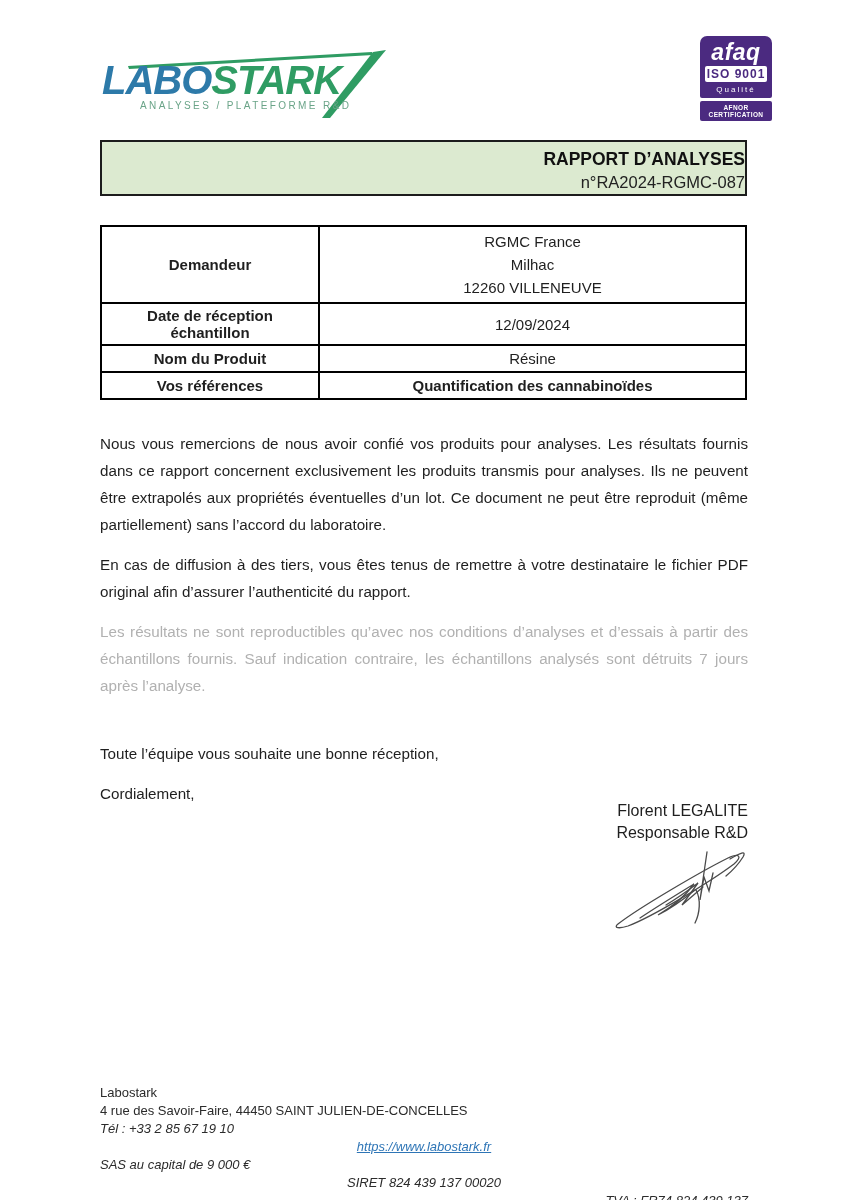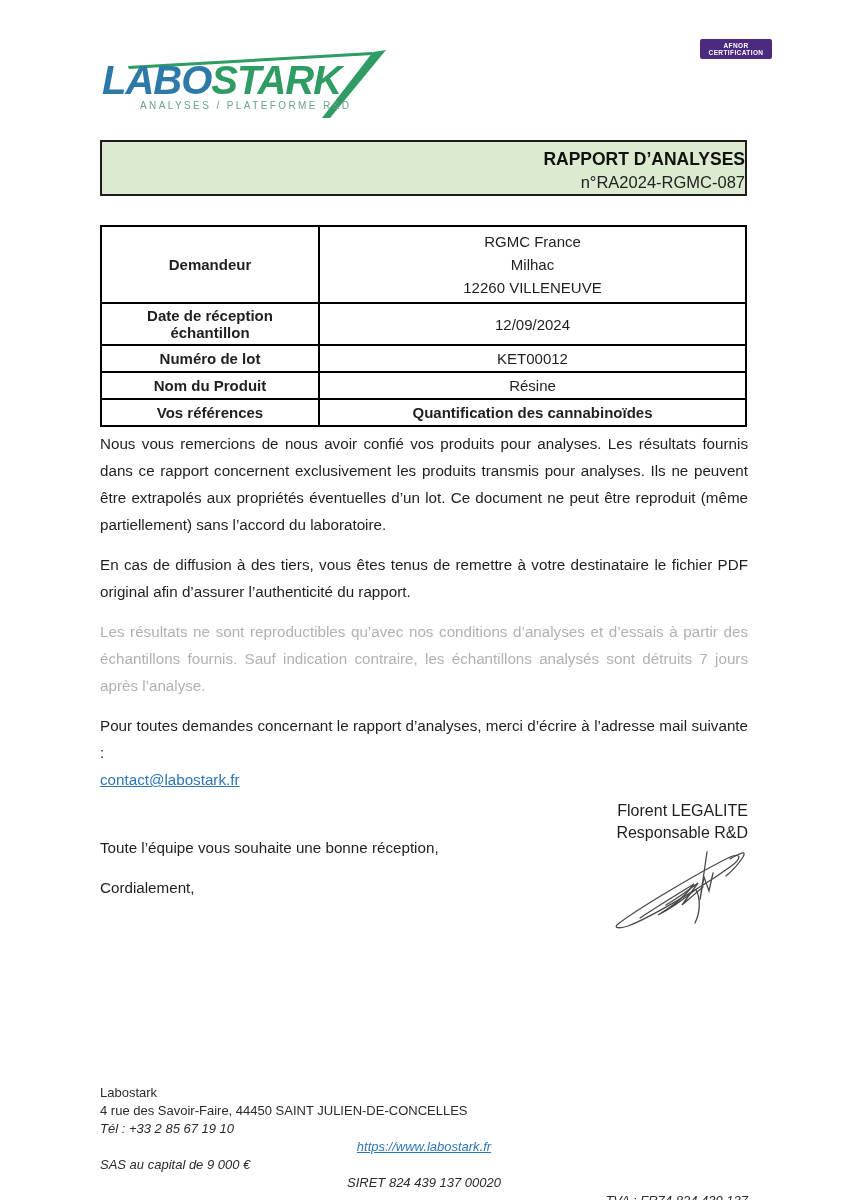--- a/index.html
+++ b/index.html
@@ -118,20 +118,25 @@
   <div class="logo">
     <svg class="logo-swoosh" viewBox="0 0 280 78">
       <polygon points="18,24 262,10 263,13 19,27" fill="#2f9c63"></polygon>
       <polygon points="263,10 276,8 220,76 212,76" fill="#2f9c63"></polygon>
     </svg>
     <div class="logo-text"><span class="logo-labo">LABO</span><span class="logo-stark">STARK</span></div>
     <div class="logo-tagline">ANALYSES / PLATEFORME R&amp;D</div>
   </div>
 
   <div class="afaq">
+    <div class="afaq-main">
+      <div class="afaq-name">afaq</div>
+      <div class="afaq-iso">ISO 9001</div>
+      <div class="afaq-quality">Qualité</div>
+    </div>
     <div class="afaq-band">AFNOR CERTIFICATION</div>
   </div>
 
   <div class="title-box">
     <div class="title-line1">RAPPORT D’ANALYSES</div>
     <div class="title-line2">n°RA2024-RGMC-087</div>
   </div>
 
   <table class="info-table">
     <tbody>
@@ -141,41 +146,34 @@
         <div class="val-line">RGMC France</div>
         <div class="val-line">Milhac</div>
         <div class="val-line">12260 VILLENEUVE</div>
       </td>
     </tr>
     <tr class="short">
       <td class="lbl">Date de réception échantillon</td>
       <td>12/09/2024</td>
     </tr>
     <tr class="short">
-      <td class="lbl">Numéro de lot</td>
-      <td>KET00012</td>
-    </tr>
-    <tr class="short">
       <td class="lbl">Nom du Produit</td>
       <td>Résine</td>
     </tr>
     <tr class="short">
       <td class="lbl">Vos références</td>
       <td class="val-bold">Quantification des cannabinoïdes</td>
     </tr>
   </tbody>
     </table>
 
   <div class="body-text">
     <p>Nous vous remercions de nous avoir confié vos produits pour analyses. Les résultats fournis dans ce rapport concernent exclusivement les produits transmis pour analyses. Ils ne peuvent être extrapolés aux propriétés éventuelles d’un lot. Ce document ne peut être reproduit (même partiellement) sans l’accord du laboratoire.</p>
     <p>En cas de diffusion à des tiers, vous êtes tenus de remettre à votre destinataire le fichier PDF original afin d’assurer l’authenticité du rapport.</p>
     <p class="p-gray">Les résultats ne sont reproductibles qu’avec nos conditions d’analyses et d’essais à partir des échantillons fournis. Sauf indication contraire, les échantillons analysés sont détruits 7 jours après l’analyse.</p>
-    <p><span>Pour toutes demandes concernant le rapport d’analyses, merci d’écrire à l’adresse mail suivante :</span><br>
-      <a class="email-link">contact@labostark.fr</a>
-    </p>
     <p class="closing1">Toute l’équipe vous souhaite une bonne réception,</p>
     <p class="closing2">Cordialement,</p>
   </div>
 
   <div class="signer">
     <div>Florent LEGALITE</div>
     <div>Responsable R&amp;D</div>
   </div>
 
   <svg class="signature-svg" viewBox="0 0 140 90">

